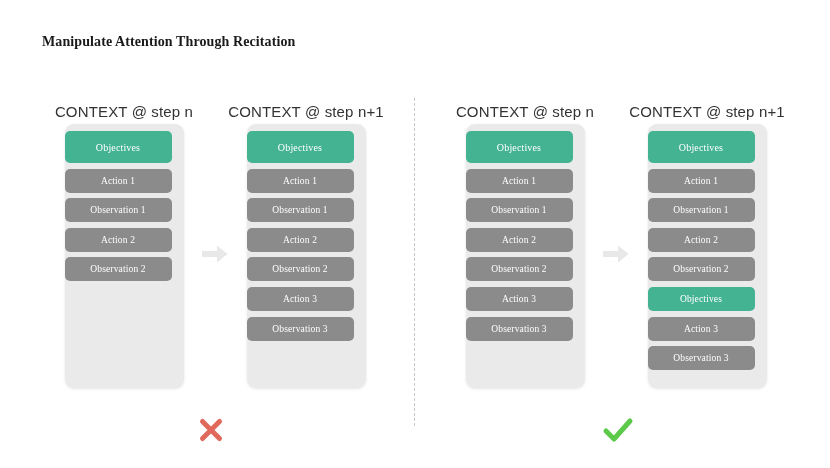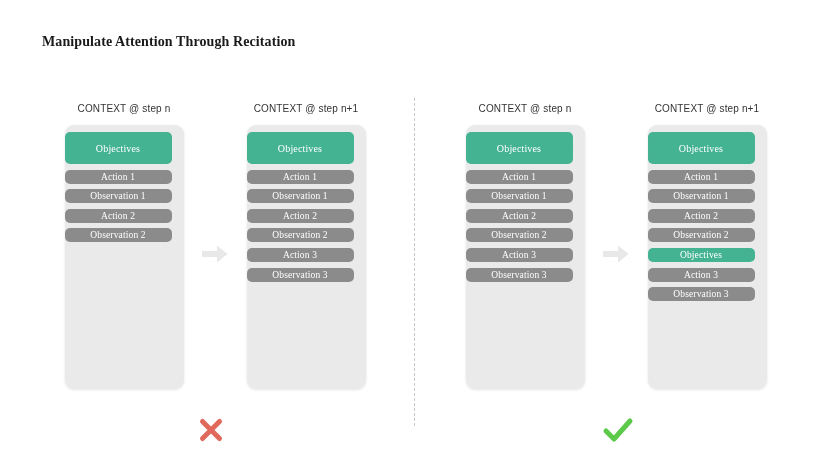--- a/index.html
+++ b/index.html
@@ -55,43 +55,43 @@
   
   .column {
     display: flex;
     flex-direction: column;
     align-items: center;
     width: 128px;
   }
 
   .column-header {
     font-family: "Liberation Sans", sans-serif;
-    font-size: 10px;
+    font-size: 15px;
     color: #333333;
     letter-spacing: 0.15px;
-    margin-bottom: 11px;
+    margin-bottom: 4px;
     white-space: nowrap;
   }
 
   .card {
     width: 119px;
     height: 264px;
     background: #eaeaea;
     border-radius: 9px;
     box-shadow: 0 1px 3px rgba(0,0,0,0.10);
     padding: 7px 18px 0 6px;
     box-sizing: border-box;
     display: flex;
     flex-direction: column;
     align-items: center;
   }
 
   .pill {
     width: 107px;
-    height: 14px;
+    height: 24px;
     border-radius: 5px;
     margin-bottom: 5.6px;
     display: flex;
     align-items: center;
     justify-content: center;
     font-family: "Liberation Serif", serif;
     font-size: 9.5px;
     color: #ffffff;
     letter-spacing: 0.15px;
     box-sizing: border-box;

